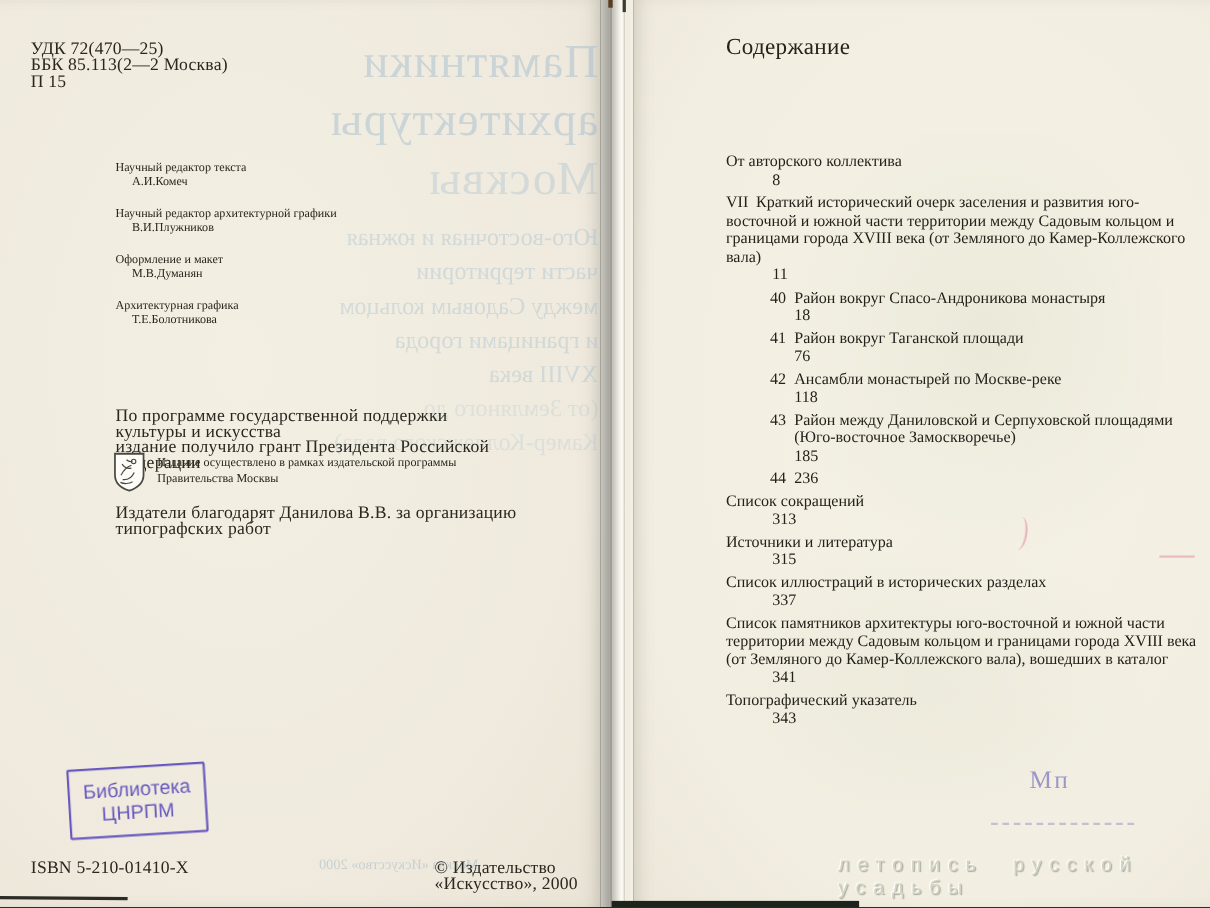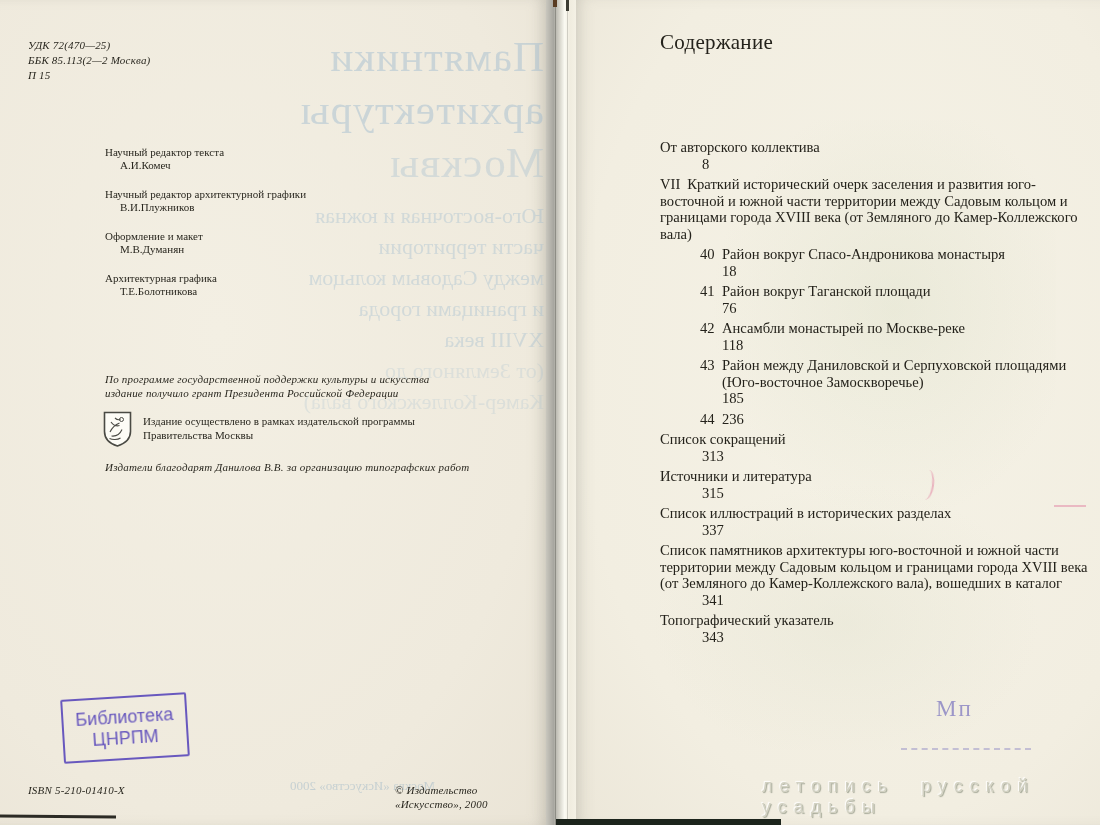--- a/index.html
+++ b/index.html
@@ -12,21 +12,21 @@
   #page-right{left:576px;width:552px;background:
     radial-gradient(ellipse at 55% 45%, #f5f2e6 0%, #f2eee1 70%, #ece7d9 100%);
     box-shadow:inset 10px 0 16px -8px rgba(120,120,108,.3);}
   #gutter{position:absolute;left:546px;top:0;width:30px;height:825px;
     background:linear-gradient(90deg,#c9c7be 0%,#a8a7a0 25%,#d6d4ca 45%,#fbfaf2 62%,#f0ecdf 80%,#f4f1e5 100%);}
   #gutter .seam{position:absolute;top:0;height:100%;width:1px;background:rgba(90,90,84,.45);}
   .txt{position:absolute;color:#29271f;}
   .pre{white-space:pre-line;}
 
   
-  .small{font-size:11px;line-height:14px;letter-spacing:.2px;font-style:italic;}
+  .small{font-size:16px;line-height:14px;letter-spacing:.2px;}
   .credit-role{font-size:11px;line-height:13px;}
   .credit-name{font-size:11px;line-height:13px;padding-left:15px;}
 
   
   .bleed{position:absolute;transform:scaleX(-1);color:rgba(150,182,204,.42);
     font-family:"Liberation Serif",serif;pointer-events:none;}
   .bleed-title{font-size:43px;line-height:53px;letter-spacing:1px;}
   .bleed-sub{font-size:22px;line-height:31px;color:rgba(150,182,204,.34);}
   .bleed-faint{color:rgba(150,182,204,.22);}
   .bleed-imprint{font-size:13px;color:rgba(148,178,198,.45);}
@@ -166,20 +166,21 @@
     <div id="toc">
       <h1 id="toc-title">Содержание</h1>
 
       <div class="entry lvl1">
         <div>От авторского коллектива</div>
         <div class="pgnum">8</div>
       </div>
 
       <div class="entry lvl1">
         <div><span class="num">VII</span><span>Краткий исторический очерк заселения и развития юго-восточной и южной части территории между Садовым кольцом и границами города XVIII века (от Земляного до Камер-Коллежского вала)</span></div>
+        <div class="pgnum">11</div>
       </div>
 
       <div class="entry lvl2">
         <span class="num">40</span>
         <div>Район вокруг Спасо-Андроникова монастыря</div>
         <div class="pgnum">18</div>
       </div>
 
       <div class="entry lvl2">
         <span class="num">41</span>

